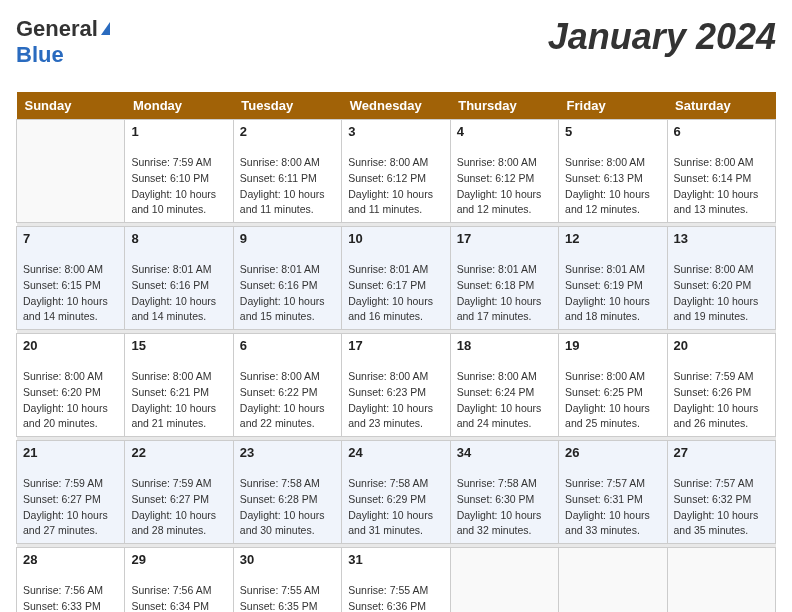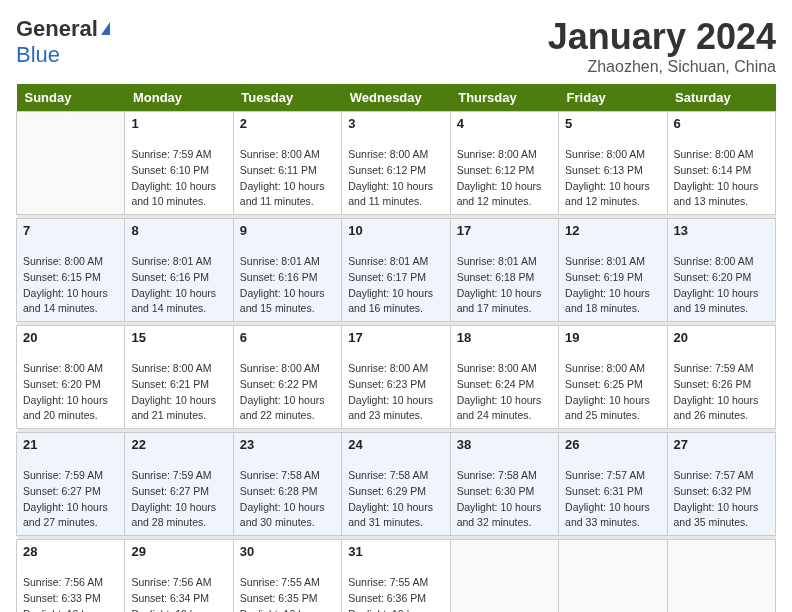--- a/index.html
+++ b/index.html
@@ -7,50 +7,51 @@
       font-family: Arial, sans-serif;
       background: #fff;
       width: 792px;
       min-height: 612px;
       padding: 16px;
     }
     .header {
       display: flex;
       justify-content: space-between;
       align-items: flex-start;
-      margin-bottom: 8px;
+      margin-bottom: 24px;
     }
     .logo {
       display: flex;
       flex-direction: column;
       align-items: flex-start;
     }
     .logo-wrapper {
       display: flex;
       align-items: center;
     }
     .title-section {
-      text-align: right;
+      text-align: center;
+      font-style: italic;
     }
     .month-title {
       font-size: 36px;
       font-weight: bold;
       color: #333;
     }
     .location-title {
       font-size: 16px;
       color: #555;
     }
     table {
       width: 100%;
       border-collapse: collapse;
       font-size: 11px;
     }
     .day-header {
-      background-color: #4d7c0f;
+      background-color: #a16207;
       color: #fff;
       text-align: left;
       padding: 6px 8px;
       font-size: 13px;
       font-weight: bold;
     }
     .week-row td {
       border: 1px solid #ccc;
       vertical-align: top;
       padding: 4px 6px;
@@ -82,26 +83,25 @@
 </head>
 <body>
 
 <div class="header">
   <div class="logo">
     <div class="logo-wrapper">
       <span style="font-size:22px;font-weight:bold;color:#333;">General</span>
       <span style="display:inline-block;width:0;height:0;border-left:9px solid transparent;border-bottom:13px solid #2a6bbf;margin-left:3px;margin-bottom:2px;"></span>
     </div>
     <div>
-      <span style="font-size:22px;font-weight:normal;color:#2a6bbf;">Blue</span>
+      <span style="font-size:22px;font-weight:bold;color:#2a6bbf;">Blue</span>
     </div>
   </div>
   <div class="title-section">
     <div class="month-title">January 2024</div>
-    <div class="location-title">Zhaozhen, Sichuan, China</div>
   </div>
 </div>
 
 <table>
   <thead>
     <tr>
     <th class="day-header">Sunday</th>
         <th class="day-header">Monday</th>
         <th class="day-header">Tuesday</th>
         <th class="day-header">Wednesday</th>
@@ -218,21 +218,21 @@
         </td>
         <td>
           <div class="date-num">23</div>
           <div class="cell-info">Sunrise: 7:58 AM<br>Sunset: 6:28 PM<br>Daylight: 10 hours<br>and 30 minutes.</div>
         </td>
         <td>
           <div class="date-num">24</div>
           <div class="cell-info">Sunrise: 7:58 AM<br>Sunset: 6:29 PM<br>Daylight: 10 hours<br>and 31 minutes.</div>
         </td>
         <td>
-          <div class="date-num">38</div>
+          <div class="date-num">34</div>
           <div class="cell-info">Sunrise: 7:58 AM<br>Sunset: 6:30 PM<br>Daylight: 10 hours<br>and 32 minutes.</div>
         </td>
         <td>
           <div class="date-num">26</div>
           <div class="cell-info">Sunrise: 7:57 AM<br>Sunset: 6:31 PM<br>Daylight: 10 hours<br>and 33 minutes.</div>
         </td>
         <td>
           <div class="date-num">27</div>
           <div class="cell-info">Sunrise: 7:57 AM<br>Sunset: 6:32 PM<br>Daylight: 10 hours<br>and 35 minutes.</div>
         </td>

